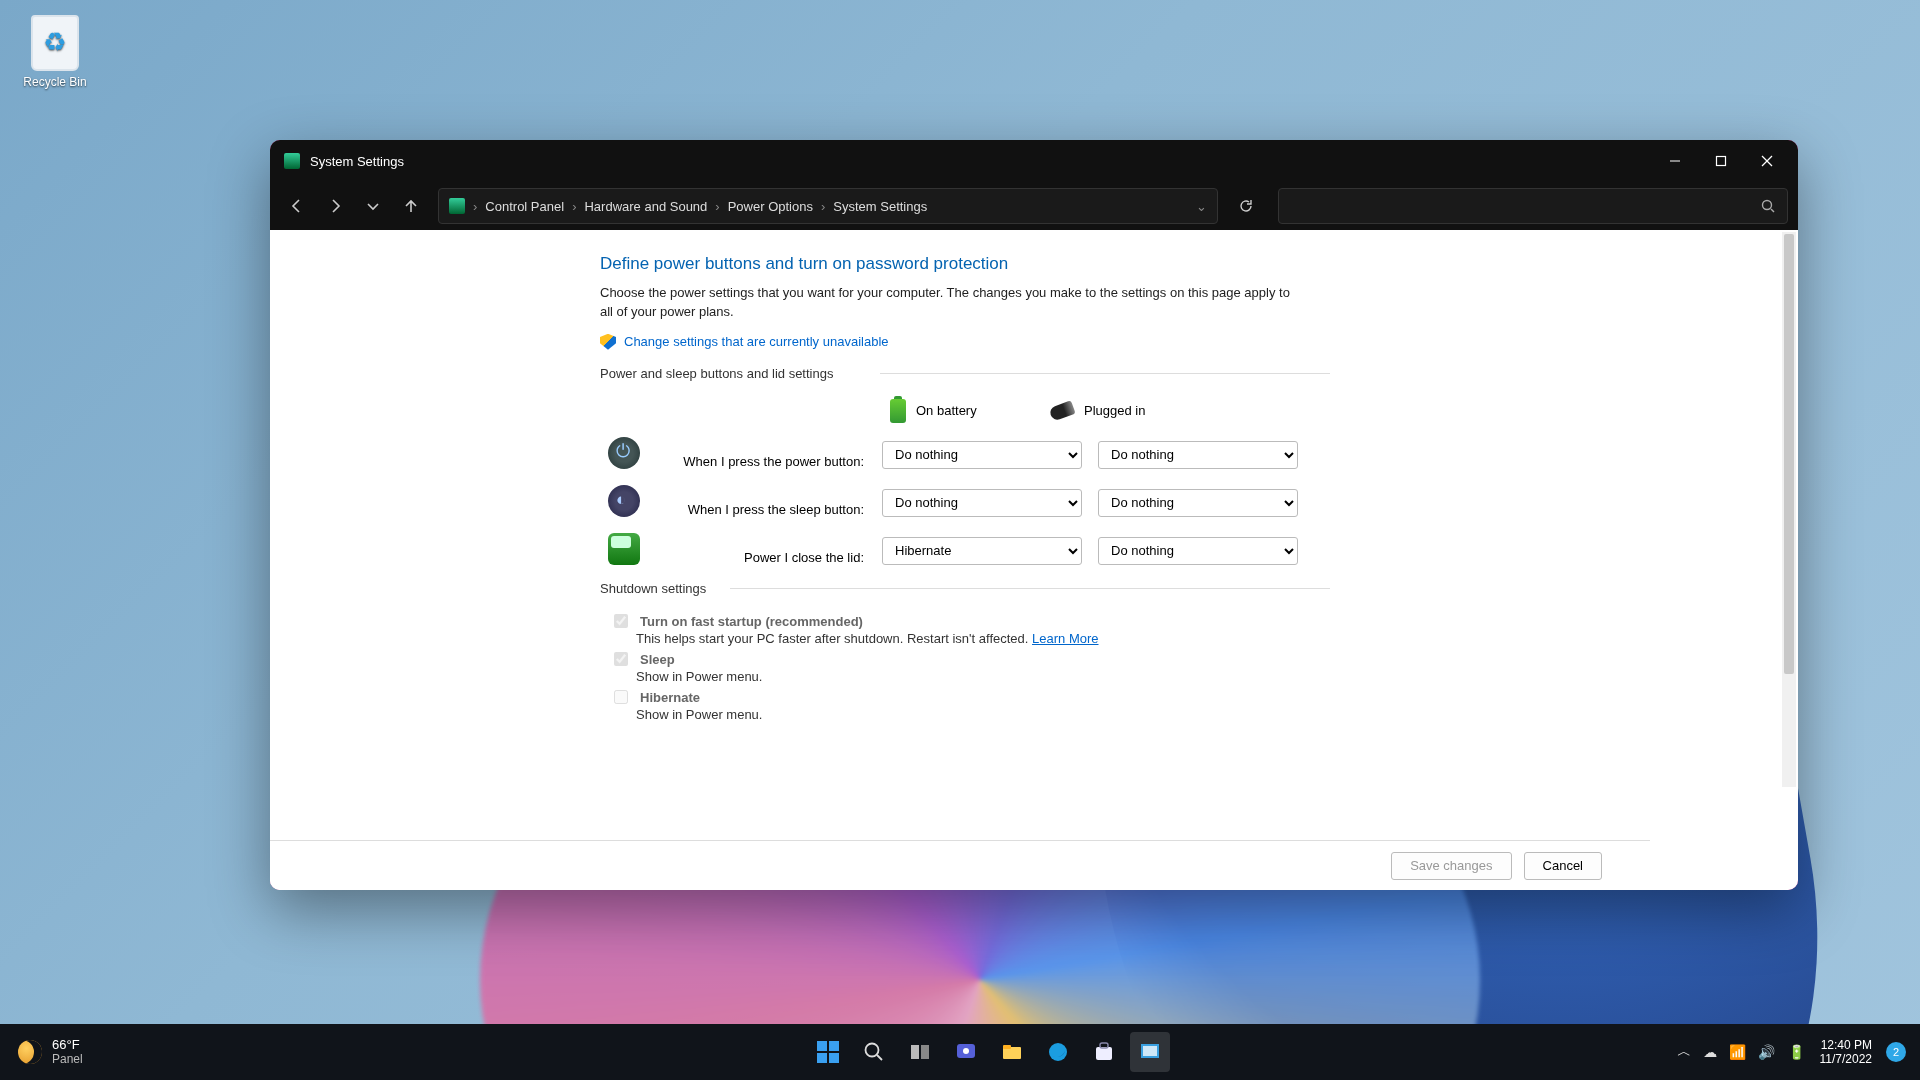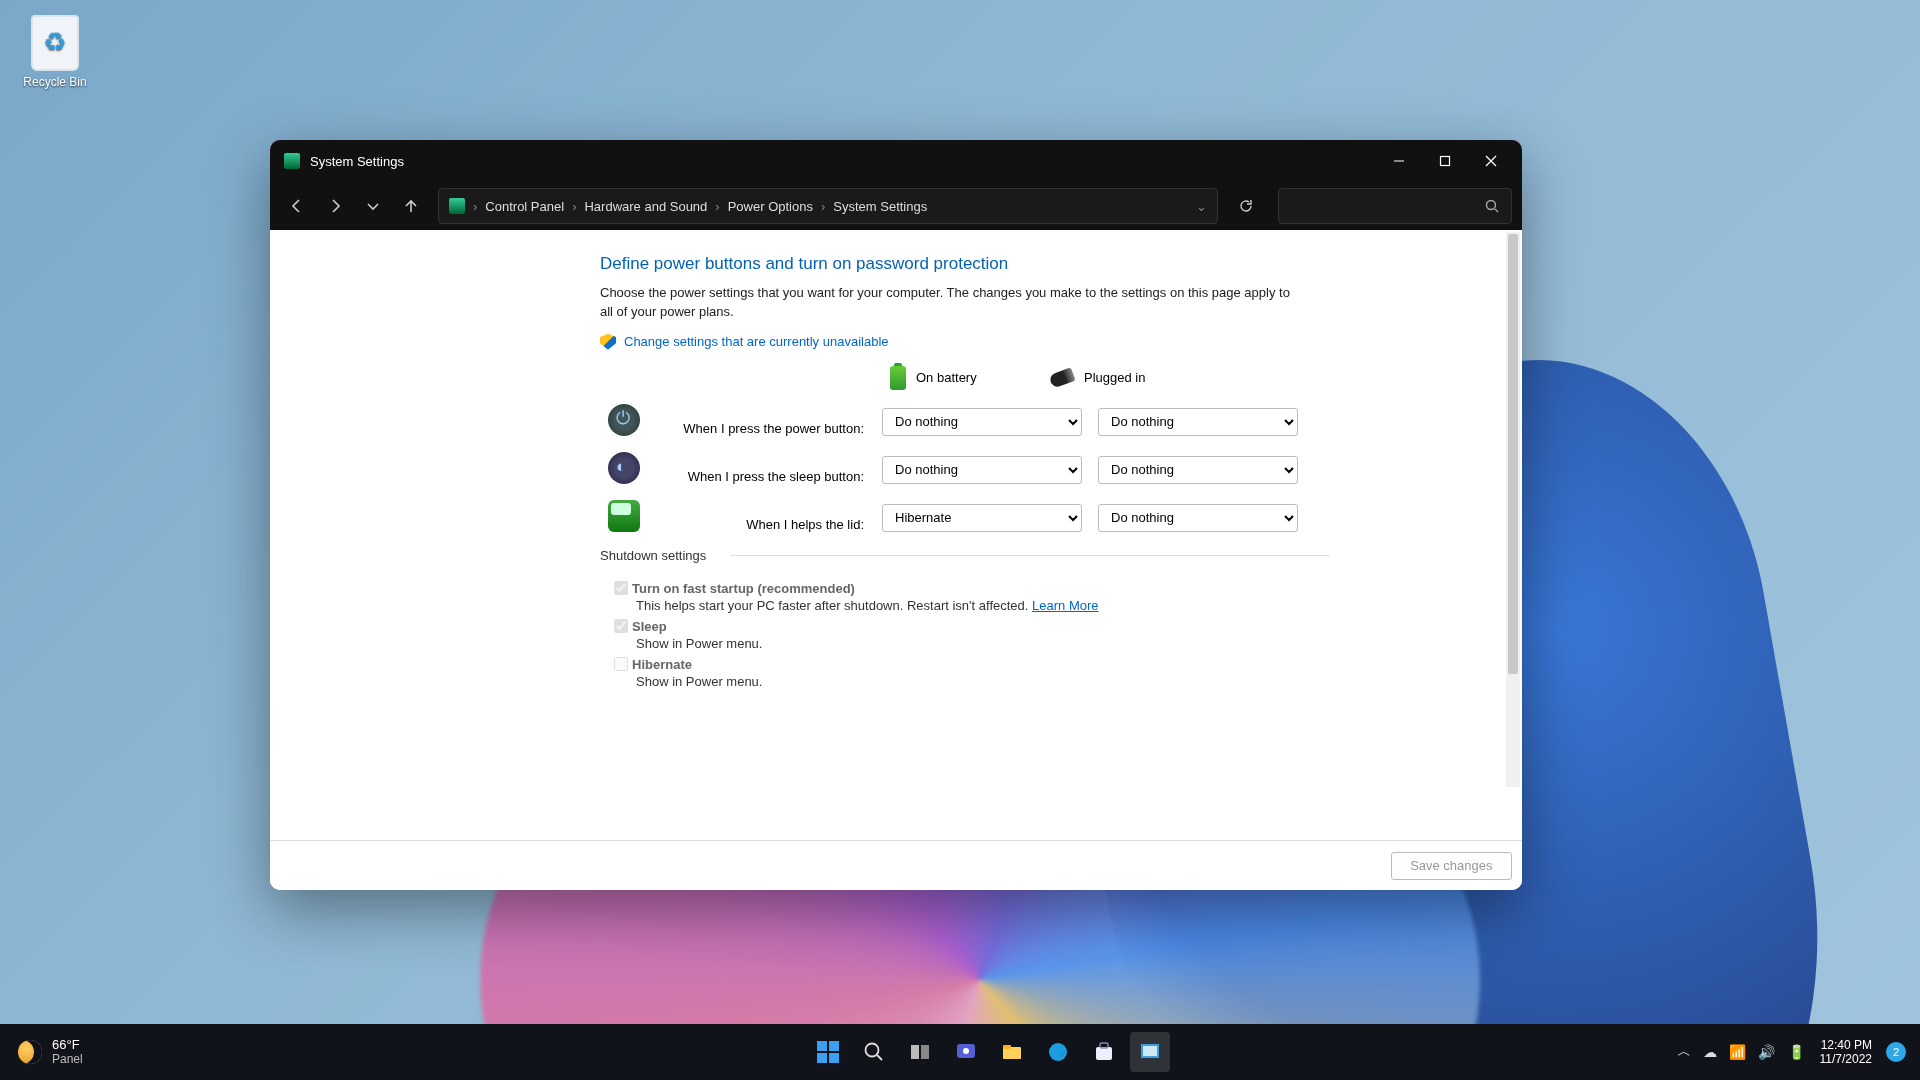--- a/index.html
+++ b/index.html
@@ -25,21 +25,21 @@
   font-size:12px; text-shadow:0 1px 2px rgba(0,0,0,.7);
 }
 .desktop-icon .bin {
   width:48px; height:56px; margin:0 auto 4px; background:#f0f4f8; border-radius:4px 4px 6px 6px;
   position:relative; border:2px solid #dbe4ec;
 }
 .desktop-icon .bin::before{
   content:"♻"; position:absolute; top:10px; left:0; right:0; text-align:center; font-size:26px; color:#2e9de0;
 }
 .window {
-  position:absolute; top:140px; left:270px; width:1252px; height:750px;
+  position:absolute; top:140px; left:270px; width:1528px; height:750px;
   background:#ec4899; border-radius:10px; overflow:hidden;
   box-shadow:0 20px 60px rgba(0,0,0,.4);
 }
 .titlebar {
   height:42px; background:#111; color:#fff; display:flex; align-items:center;
   padding:0 8px 0 14px; font-size:13px;
 }
 .titlebar .ticon { width:16px; height:16px; background:linear-gradient(#3c9,#063); border-radius:2px; margin-right:10px;}
 .titlebar .spacer{flex:1}
 .titlebar .winbtn{ width:46px; height:42px; display:flex; align-items:center; justify-content:center; color:#fff;}
@@ -84,21 +84,21 @@
 .ricon.power{background:radial-gradient(circle,#455 40%,#233);position:relative}
 .ricon.power::after{content:"⏻";color:#9cf;position:absolute;top:4px;left:8px;font-size:18px}
 .ricon.sleep{background:radial-gradient(circle,#446 40%,#224);position:relative}
 .ricon.sleep::after{content:"◐";color:#acf;position:absolute;top:5px;left:8px;font-size:17px}
 .ricon.lid{background:linear-gradient(#4a4,#171);border-radius:6px;position:relative}
 .ricon.lid::after{content:"";position:absolute;top:3px;left:3px;width:20px;height:12px;background:#cfd;border-radius:3px}
 .settingrow .rlabel{width:230px;text-align:right;font-size:13px;padding-right:18px}
 select{width:200px;height:28px;border:1px solid #bbb;border-radius:3px;padding:0 8px;font-size:13px;background:#fff;margin-right:16px}
 .shutdowns{margin-top:8px}
 .chkrow{margin-left:14px;margin-bottom:6px}
-.chkrow .toprow{display:flex;align-items:center;gap:4px}
+.chkrow .toprow{display:flex;align-items:center;gap:12px}
 .chkrow input[type=checkbox]{width:14px;height:14px;accent-color:#888}
 .chkrow input[type=checkbox]:disabled{opacity:.7}
 .chkrow .clabel{font-size:13px;font-weight:600;color:#333}
 .chkrow input:disabled + .clabel{color:#666}
 .chkrow .cdesc{font-size:13px;color:#333;margin-left:22px;margin-top:2px}
 .chkrow .cdesc a{color:#0066cc}
 .footer{
   position:absolute; bottom:0; left:-320px; right:-300px; height:50px; border-top:1px solid #ddd;
   display:flex;justify-content:flex-end;align-items:center;gap:12px;padding-right:48px;background:#fff;
 }
@@ -207,20 +207,21 @@
   <div class="content">
     <div class="leftgutter"></div>
     <div class="main">
       <div class="h1">Define power buttons and turn on password protection</div>
       <div class="desc">Choose the power settings that you want for your computer. The changes you make to the settings on this page apply to all of your power plans.</div>
       <div class="shieldrow">
         <div class="shield"></div>
         <a href="#">Change settings that are currently unavailable</a>
       </div>
 
+      <div class="fieldset-label fl1">Power and sleep buttons and lid settings</div>
 
       <div class="colheads">
         <div class="ch">
             <div class="battery-icon"></div>
             <span>On battery</span>
           </div>
         <div class="ch">
             <div class="plug-icon"></div>
             <span>Plugged in</span>
           </div>
@@ -233,21 +234,21 @@
         <select><option>Do nothing</option></select>
       </div>
       <div class="settingrow">
         <div class="ricon sleep"></div>
         <div class="rlabel">When I press the sleep button:</div>
         <select><option>Do nothing</option></select>
         <select><option>Do nothing</option></select>
       </div>
       <div class="settingrow">
         <div class="ricon lid"></div>
-        <div class="rlabel">When I helps the lid:</div>
+        <div class="rlabel">Power I close the lid:</div>
         <select><option>Hibernate</option></select>
         <select><option>Do nothing</option></select>
       </div>
 
       <div class="fieldset-label fl2 shutdowns">Shutdown settings</div>
 
       <div class="chkrow">
         <div class="toprow">
           <input type="checkbox" checked="" disabled="" style="">
           <span class="clabel">Turn on fast startup (recommended)</span>

